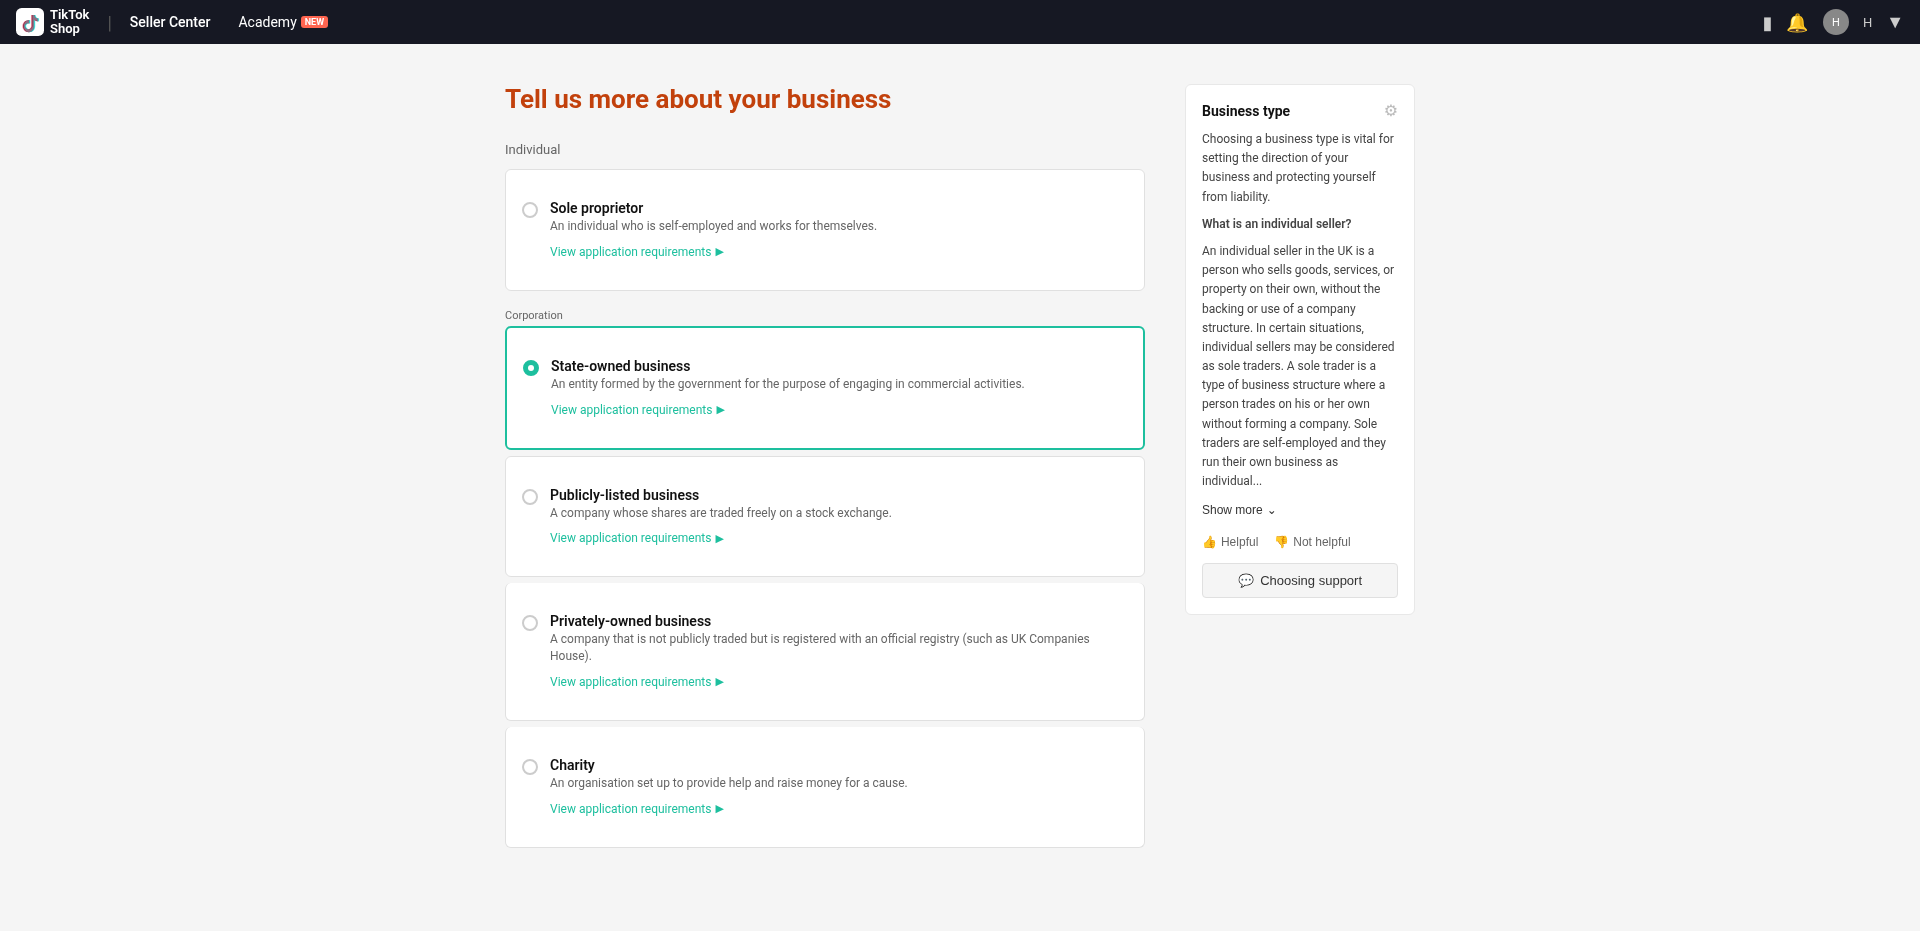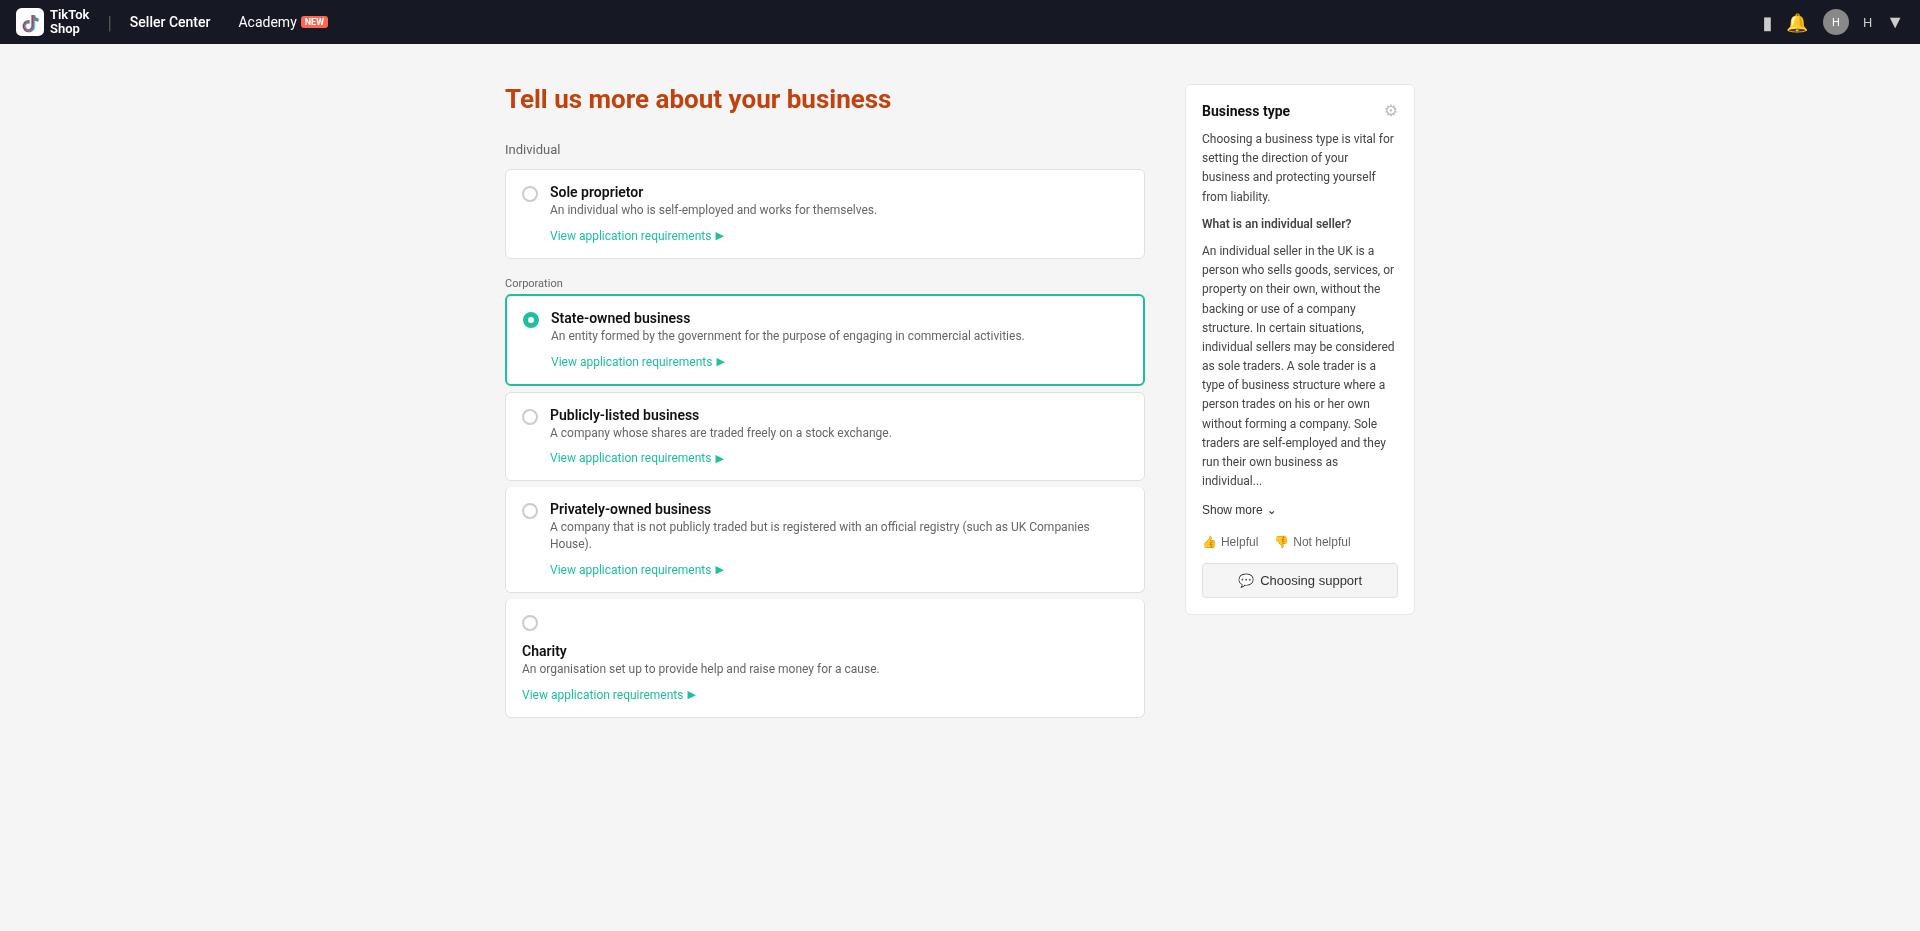--- a/index.html
+++ b/index.html
@@ -117,21 +117,21 @@
     .options-group {
       display: flex;
       flex-direction: column;
       gap: 0;
       margin-bottom: 4px;
     }
 
     .option-card {
       background: #fff;
       border: 1px solid #e0e0e0;
-      padding: 14px 16px;
+      padding: 30px 16px;
       cursor: pointer;
       display: flex;
       align-items: flex-start;
       gap: 12px;
       transition: border-color 0.15s;
     }
     .option-card:first-child {
       border-radius: 6px 6px 0 0;
     }
     .option-card:last-child {
@@ -398,21 +398,21 @@
         <div class="option-content">
           <div class="option-title">Privately-owned business</div>
           <div class="option-desc">A company that is not publicly traded but is registered with an official registry (such as UK Companies House).</div>
           <a class="view-req-link">
             <span>View application requirements</span>
             <span class="ext-icon">▶</span>
           </a>
         </div>
       </div>
 
-      <div class="option-card" style="border-top:none; margin-top: 6px; border-radius: 6px; flex-direction: column;">
+      <div class="option-card" style="border-top:none; margin-top: 6px; border-radius: 6px;">
         <div class="radio-btn"></div>
         <div class="option-content">
           <div class="option-title">Charity</div>
           <div class="option-desc">An organisation set up to provide help and raise money for a cause.</div>
           <a class="view-req-link">
             <span>View application requirements</span>
             <span class="ext-icon">▶</span>
           </a>
         </div>
       </div>

